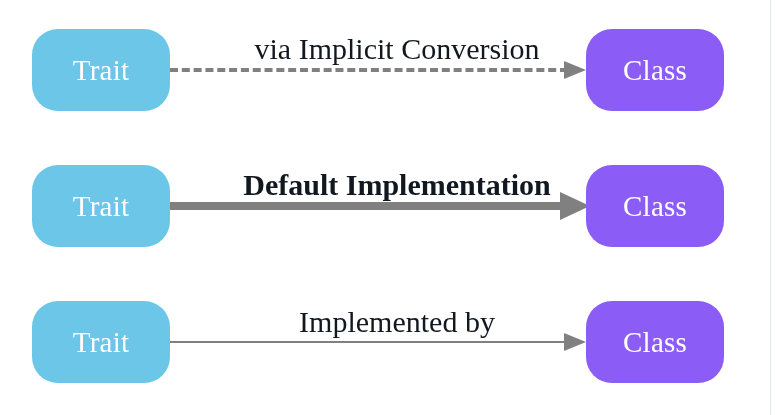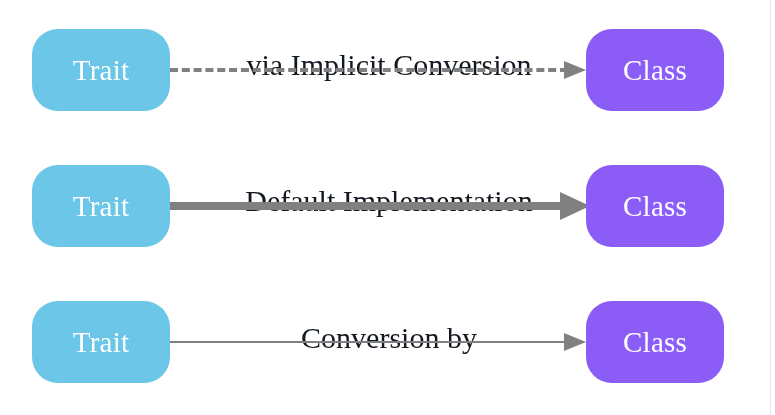--- a/index.html
+++ b/index.html
@@ -117,32 +117,31 @@
   }
   .edge-head.large {
     left: 390px;
     margin-top: -14px;
     border-width: 14px 0 14px 30px;
   }
 
   
   .edge-label {
     position: absolute;
-    left: 9px;
+    left: 17px;
     width: 420px;
     text-align: center;
     font-size: 30px;
     line-height: 1;
     color: #121820;
     white-space: nowrap;
     user-select: none;
-    margin-top: 16px;
   }
   .edge-label.lbl-1 { top: 5px; }
-  .edge-label.lbl-2 { top: 5px; }
+  .edge-label.lbl-2 { top: 5px; font-weight: bold; }
   .edge-label.lbl-3 { top: 6px; }
 </style>
 </head>
 <body>
 
 <div id="canvas">
 
   <div class="edge-rule"></div>
 
   <div class="row row-1">
@@ -176,21 +175,21 @@
       <span class="node-label">Class</span>
     </div>
   </div>
 
   <div class="row row-3">
     <div class="node node-trait">
       <span class="node-label">Trait</span>
     </div>
 
     <div class="edge">
-      <div class="edge-label lbl-3">Conversion by</div>
+      <div class="edge-label lbl-3">Implemented by</div>
       <div class="edge-line thin"></div>
       <div class="edge-head small"></div>
     </div>
 
     <div class="node node-class">
       <span class="node-label">Class</span>
     </div>
   </div>
 
 </div>

